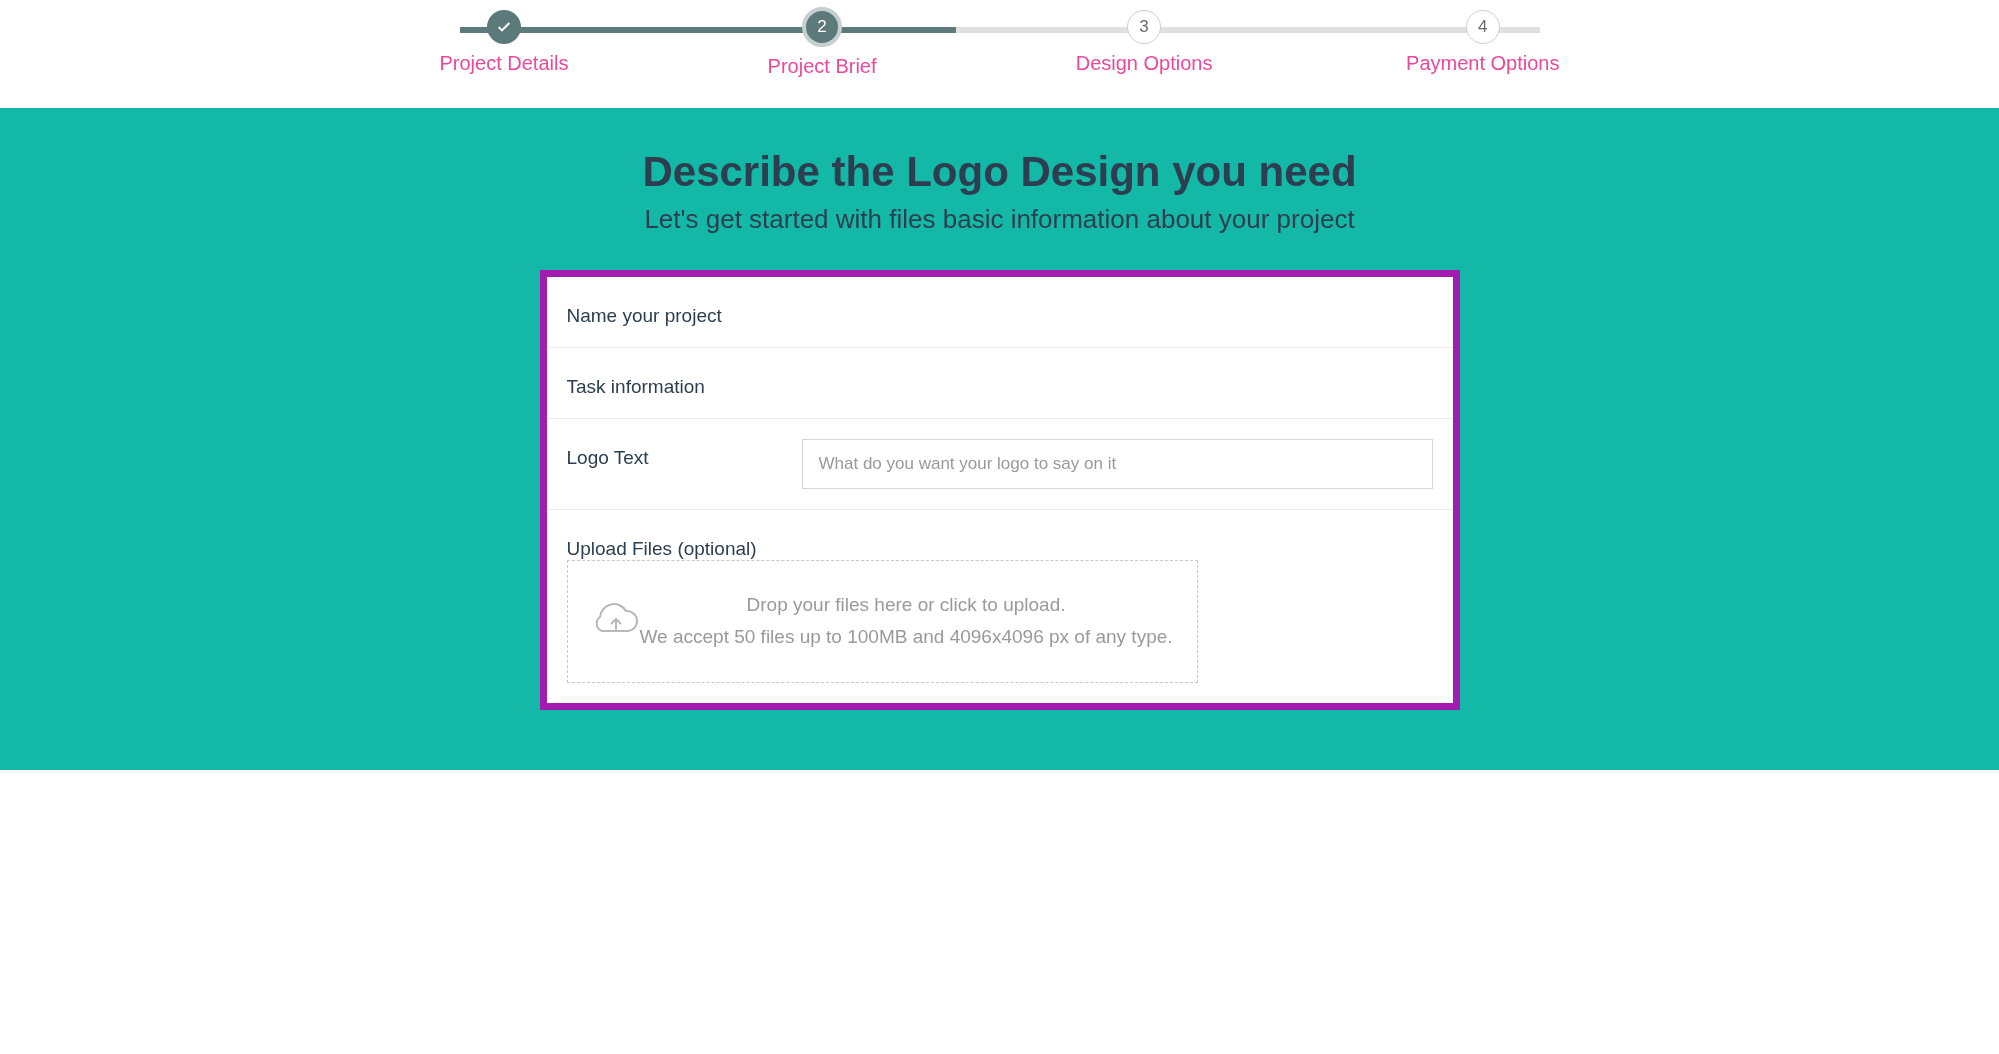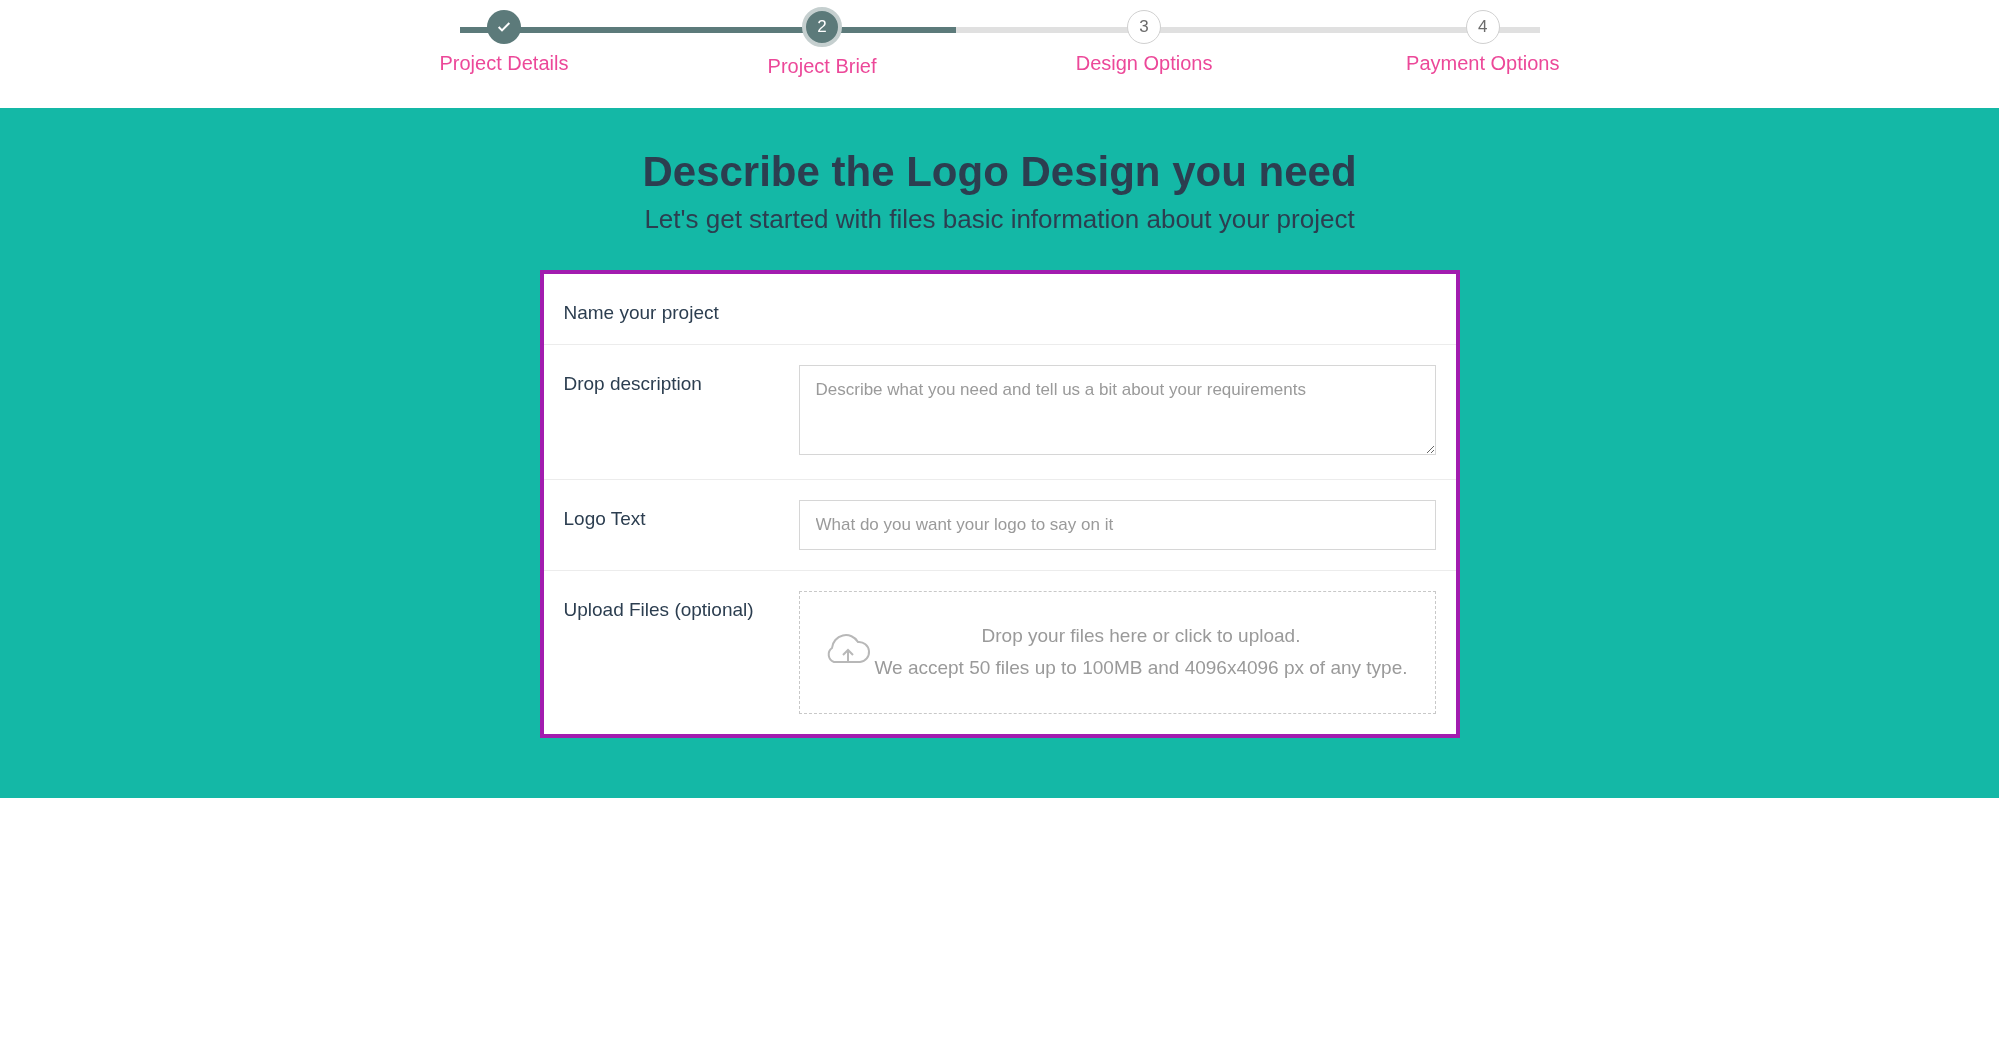--- a/index.html
+++ b/index.html
@@ -95,29 +95,29 @@
   text-align: center;
   font-size: 26px;
   font-weight: 400;
   color: #2c3e50;
   margin-bottom: 35px;
 }
 .form-card {
   max-width: 920px;
   margin: 0 auto;
   background: #fff;
-  border: 4px solid #a21caf;
+  border: 7px solid #a21caf;
 }
 .form-row {
   display: flex;
   padding: 20px;
   border-bottom: 1px solid #ececec;
   align-items: flex-start;
 }
-.form-row:last-child { border-bottom: none; }
+.form-row:last-child { border-bottom: none; flex-direction: column; }
 .form-label {
   width: 235px;
   font-size: 19px;
   color: #2c3e50;
   padding-top: 8px;
 }
 .form-control {
   flex: 1;
 }
 .text-input, .text-area {
@@ -193,24 +193,21 @@
   <h1 class="page-title">Describe the Logo Design you need</h1>
   <p class="page-subtitle">Let's get started with files basic information about your project</p>
 
   <div class="form-card">
 
     <div class="form-row">
       <div class="form-label">Name your project</div>
     </div>
 
     <div class="form-row">
-      <div class="form-label">Drop description</div>
-      <div class="form-control">
-        <textarea class="text-area" placeholder="Describe what you need and tell us a bit about your requirements" style=""></textarea>
-      </div>
+      <div class="form-label">Task information</div>
     </div>
 
     <div class="form-row">
       <div class="form-label">Logo Text</div>
       <div class="form-control">
         <input type="text" class="text-input" placeholder="What do you want your logo to say on it" style="">
       </div>
     </div>
 
     <div class="form-row">

